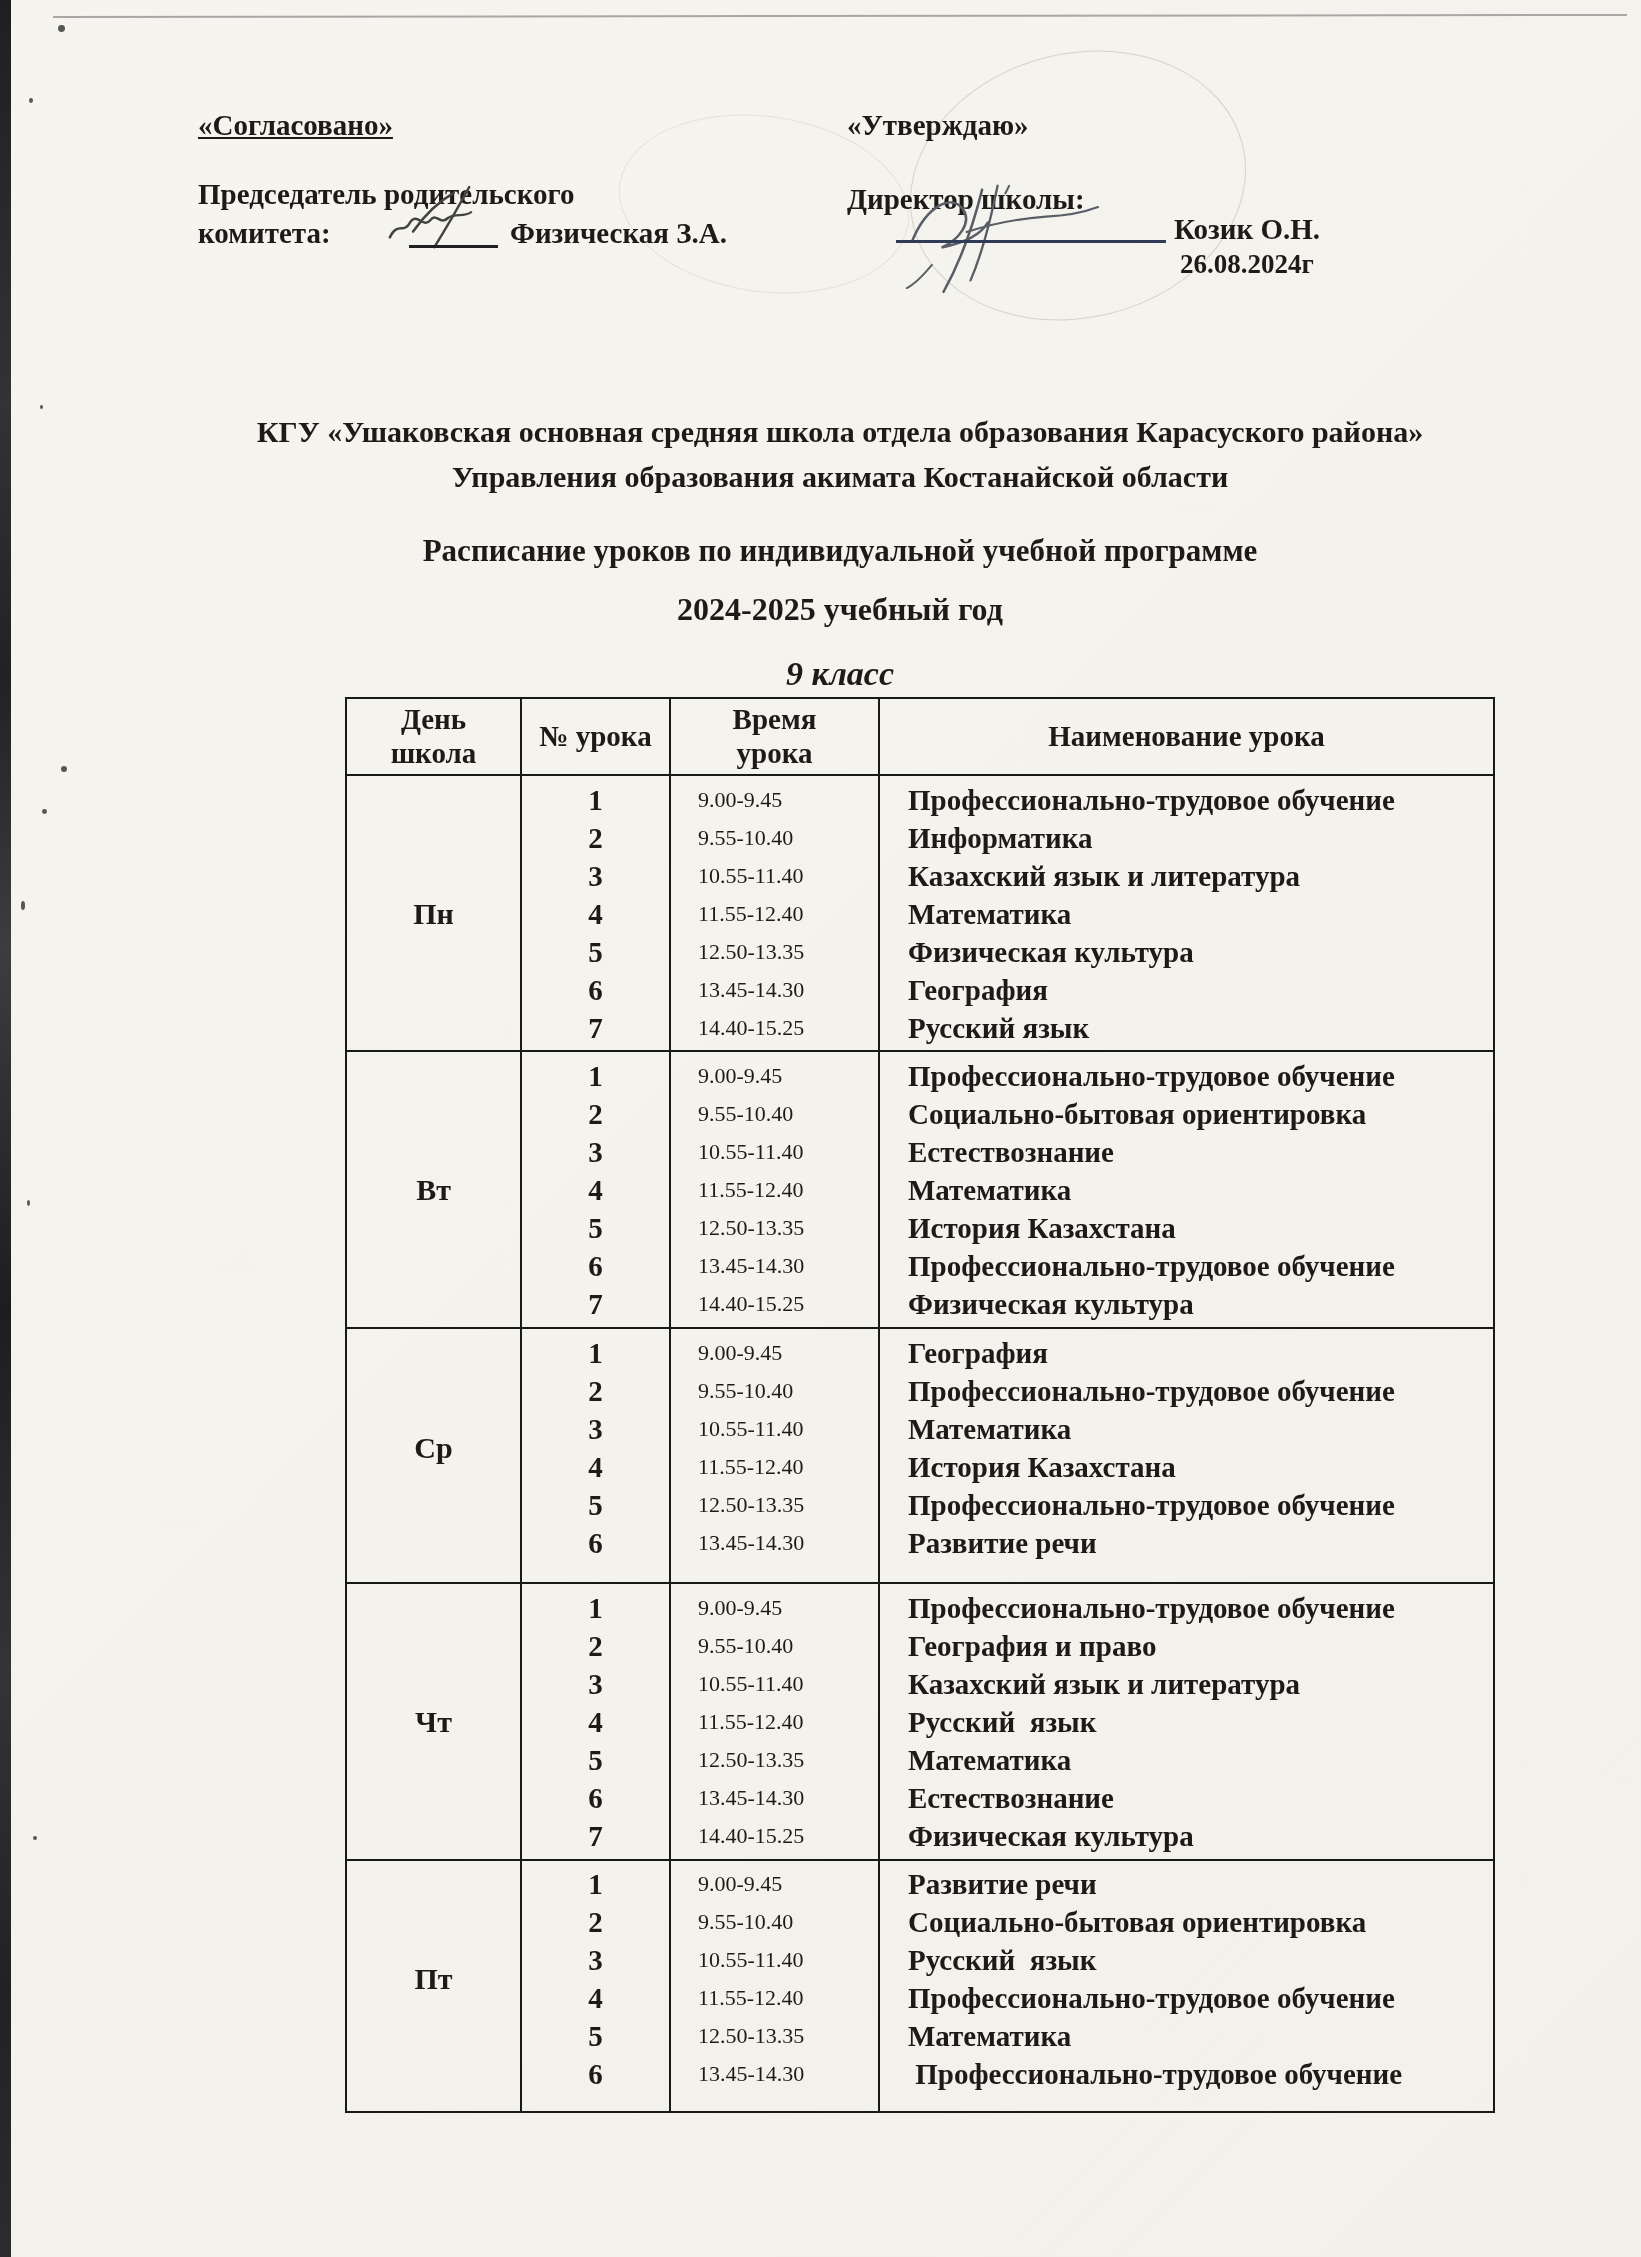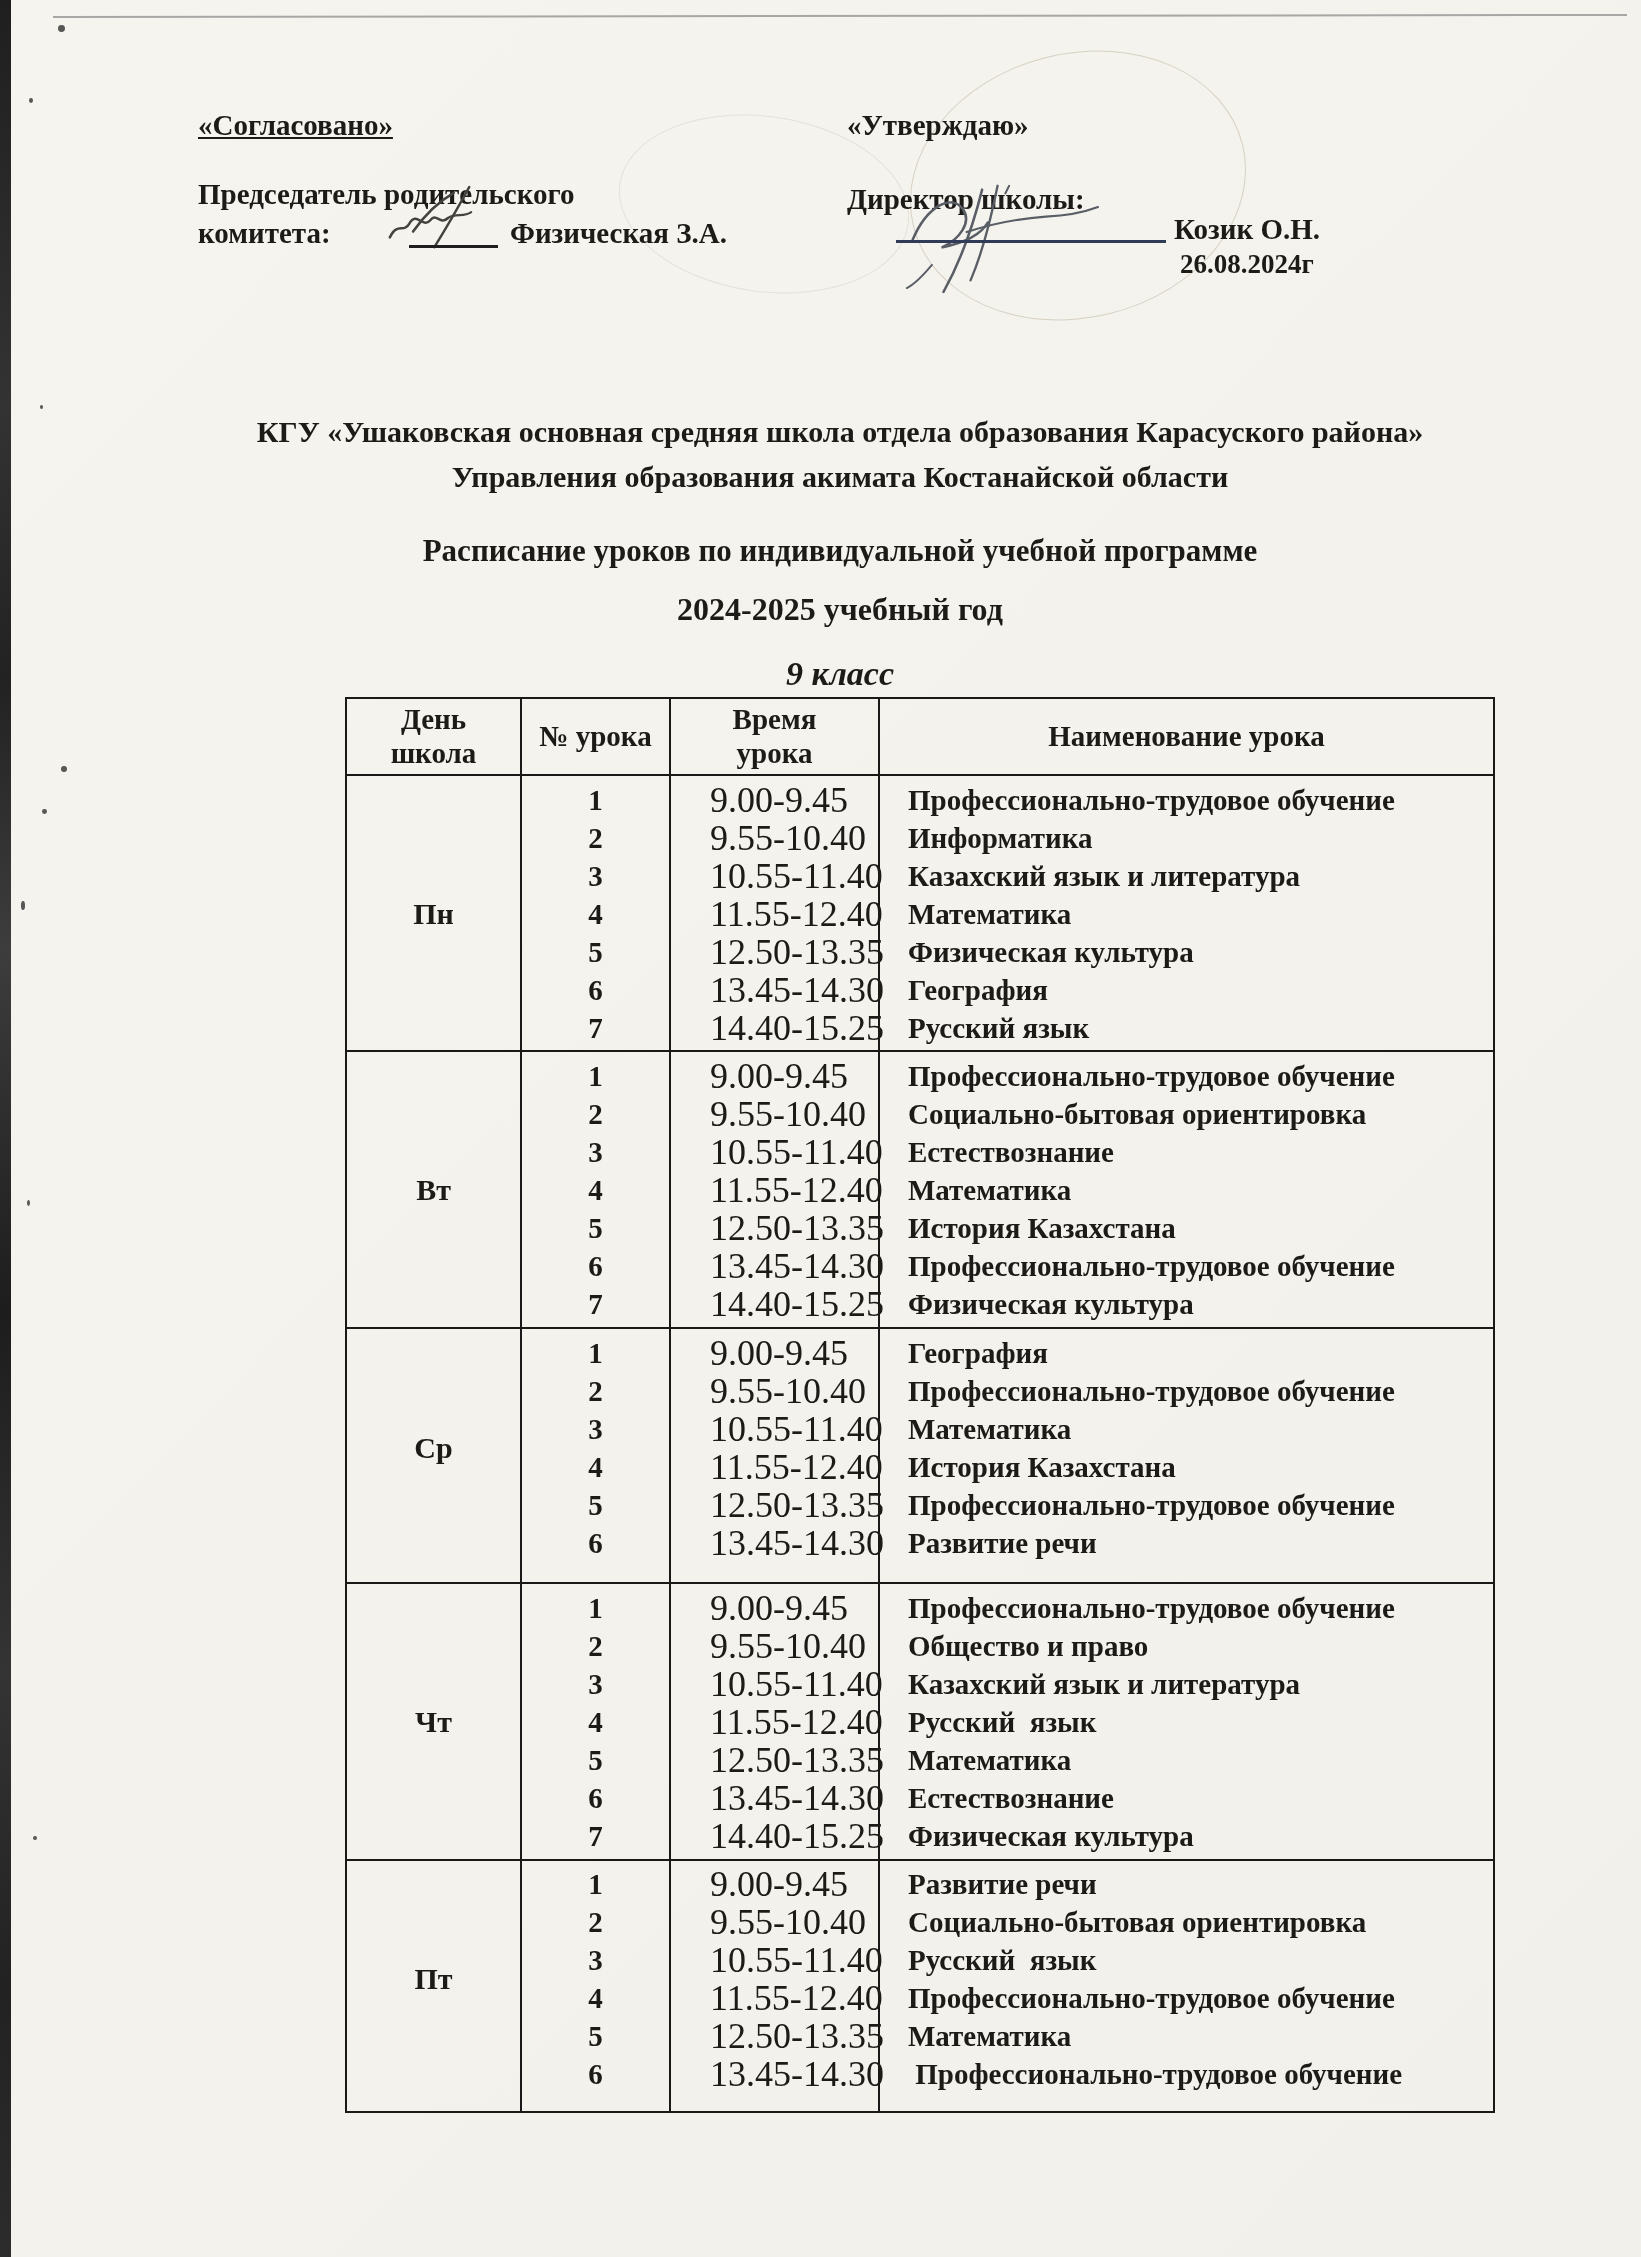--- a/index.html
+++ b/index.html
@@ -64,21 +64,21 @@
   table.schedule thead th {
     height:71px; font-size:29px; font-weight:bold; text-align:center;
     vertical-align:middle; line-height:34px; padding:1.9px 0;
   }
   table.schedule tbody td { vertical-align:top; padding:4.8px 0 3.9px 0; }
   table.schedule td.col-day {
     vertical-align:middle; text-align:center; font-weight:bold; font-size:30px;
   }
   .line { height:38px; line-height:38px; overflow:visible; }
   .num-line  { text-align:center; font-weight:bold; font-size:29px; }
-  .time-line { padding-left:39px; font-size:36px; white-space:pre; }
+  .time-line { padding-left:27px; font-size:22px; white-space:pre; }
   .subj-line { padding-left:28px; font-weight:bold; font-size:29px; white-space:pre; }
   
   table.schedule tbody tr:nth-child(3) td { padding-bottom:20px; }
   table.schedule tbody tr:nth-child(5) td { padding-bottom:17.4px; }
 </style>
 </head>
 <body>
 
 <div class="page">
 
@@ -251,21 +251,21 @@
             <div class="line time-line">9.00-9.45</div>
             <div class="line time-line">9.55-10.40</div>
             <div class="line time-line">10.55-11.40</div>
             <div class="line time-line">11.55-12.40</div>
             <div class="line time-line">12.50-13.35</div>
             <div class="line time-line">13.45-14.30</div>
             <div class="line time-line">14.40-15.25</div>
           </td>
           <td class="col-subject">
             <div class="line subj-line">Профессионально-трудовое обучение</div>
-            <div class="line subj-line">Общество и право</div>
+            <div class="line subj-line">География и право</div>
             <div class="line subj-line">Казахский язык и литература</div>
             <div class="line subj-line">Русский  язык</div>
             <div class="line subj-line">Математика</div>
             <div class="line subj-line">Естествознание</div>
             <div class="line subj-line">Физическая культура</div>
           </td>
         </tr>
         <tr class="day-block">
           <td class="col-day">Пт</td>
           <td class="col-num">

